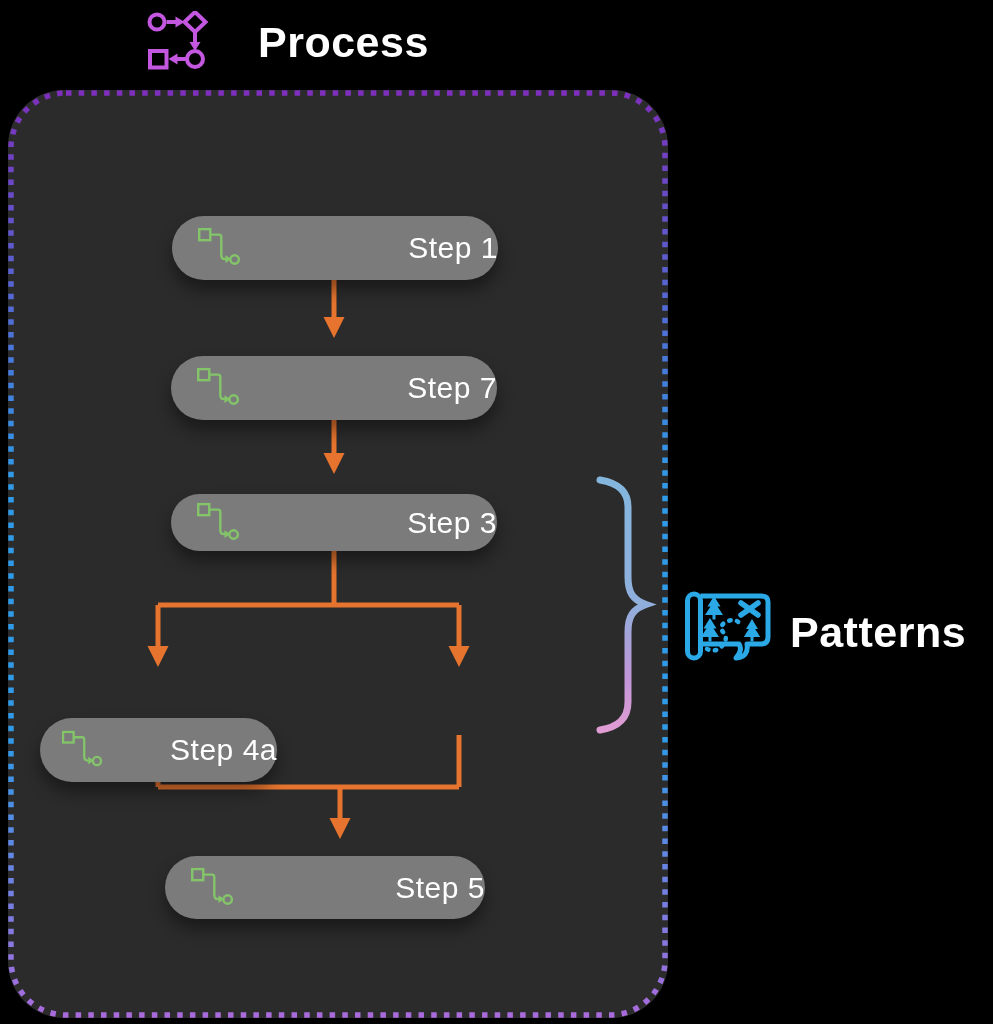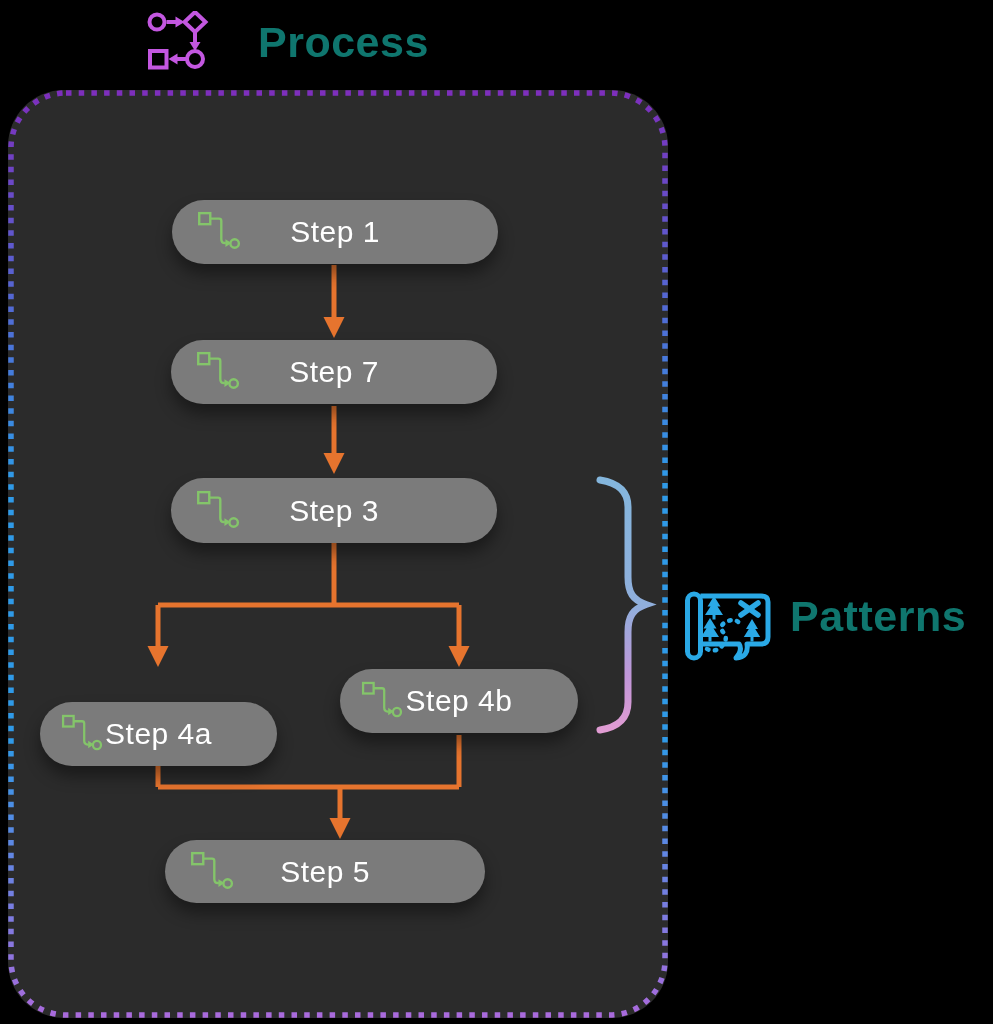--- a/index.html
+++ b/index.html
@@ -1,32 +1,33 @@
 <!DOCTYPE html>
 <html><head>
 <meta charset="utf-8">
 <style>
   html,body{margin:0;padding:0;background:#000;}
   #stage{
     position:relative;width:993px;height:1024px;background:#000;overflow:hidden;
     font-family:"Liberation Sans",sans-serif;
   }
   .heading{
-    position:absolute;color:#0f766e;font-size:43px;font-weight:600;
+    position:absolute;color:#ffffff;font-size:43px;font-weight:600;
     letter-spacing:0.5px;white-space:nowrap;
   }
   #container{
     position:absolute;left:8px;top:90px;width:660px;height:928px;
     background:#2B2B2B;border-radius:56px;
   }
   #overlay{position:absolute;left:0;top:0;width:993px;height:1024px;pointer-events:none;}
   .pill{
     position:absolute;background:#7B7B7B;border-radius:33px;
-    display:flex;align-items:center;justify-content:center;
+    display:flex;align-items:center;justify-content:flex-end;
     box-shadow:0 10px 16px rgba(0,0,0,0.40);
+    margin-top:16px;
   }
   .pill .label{color:#FFFFFF;font-size:30px;letter-spacing:0.5px;}
   .pill-icon{position:absolute;left:24px;top:50%;transform:translateY(-50%);width:46px;height:46px;}
   .hidden-defs{position:absolute;width:0;height:0;overflow:hidden;}
 </style>
 </head>
 <body>
 
 <div id="stage">
 
@@ -106,40 +107,34 @@
     <span class="label">Step 1</span>
   </div>
 
   <div class="pill" style="left:171px;top:340px;width:326px;height:64px;">
     <svg class="pill-icon">
         <use href="#flowStepIcon"></use>
       </svg>
     <span class="label">Step 7</span>
   </div>
 
-  <div class="pill" style="left:171px;top:478px;width:326px;height:65px;">
+  <div class="pill" style="left:171px;top:478px;width:326px;height:57px;">
     <svg class="pill-icon">
         <use href="#flowStepIcon"></use>
       </svg>
     <span class="label">Step 3</span>
   </div>
 
   <div class="pill" style="left:40px;top:702px;width:237px;height:64px;">
     <svg class="pill-icon" style="left:20px;width:44px;height:44px;">
         <use href="#flowStepIcon"></use>
       </svg>
     <span class="label">Step 4a</span>
   </div>
 
-  <div class="pill" style="left:340px;top:669px;width:238px;height:64px;">
-    <svg class="pill-icon" style="left:20px;width:44px;height:44px;">
-        <use href="#flowStepIcon"></use>
-      </svg>
-    <span class="label">Step 4b</span>
-  </div>
 
   <div class="pill" style="left:165px;top:840px;width:320px;height:63px;">
     <svg class="pill-icon">
         <use href="#flowStepIcon"></use>
       </svg>
     <span class="label">Step 5</span>
   </div>
 
   <svg style="position:absolute;left:683px;top:582px;" width="92" height="88" viewBox="0 0 92 88">
     <g fill="none" stroke="#2AA9E6" stroke-width="5" stroke-linejoin="round">
@@ -153,15 +148,15 @@
       <rect x="25.5" y="55" width="3" height="4.5"></rect>
       <path d="M69,37 l6,10 h-2.8 l5,8 h-16.4 l5,-8 h-2.8 Z"></path>
       <rect x="67.5" y="55" width="3" height="4.5"></rect>
     </g>
     <g fill="none" stroke="#2AA9E6" stroke-width="5.5" stroke-linecap="round">
       <line x1="58" y1="21" x2="75" y2="33"></line>
       <line x1="75" y1="21" x2="58" y2="33"></line>
     </g>
     <path d="M24,67 q9,4 15,-3 q7,-8 1,-14 q-5,-7 5,-11 q6,-2.5 11,1.5" fill="none" stroke="#2AA9E6" stroke-width="4.5" stroke-dasharray="1.5 6.5" stroke-linecap="round"></path>
   </svg>
-  <div class="heading" style="left:790px;top:592px;">Patterns</div>
+  <div class="heading" style="left:790px;top:608px;">Patterns</div>
 
 </div>
 
 </body></html>

